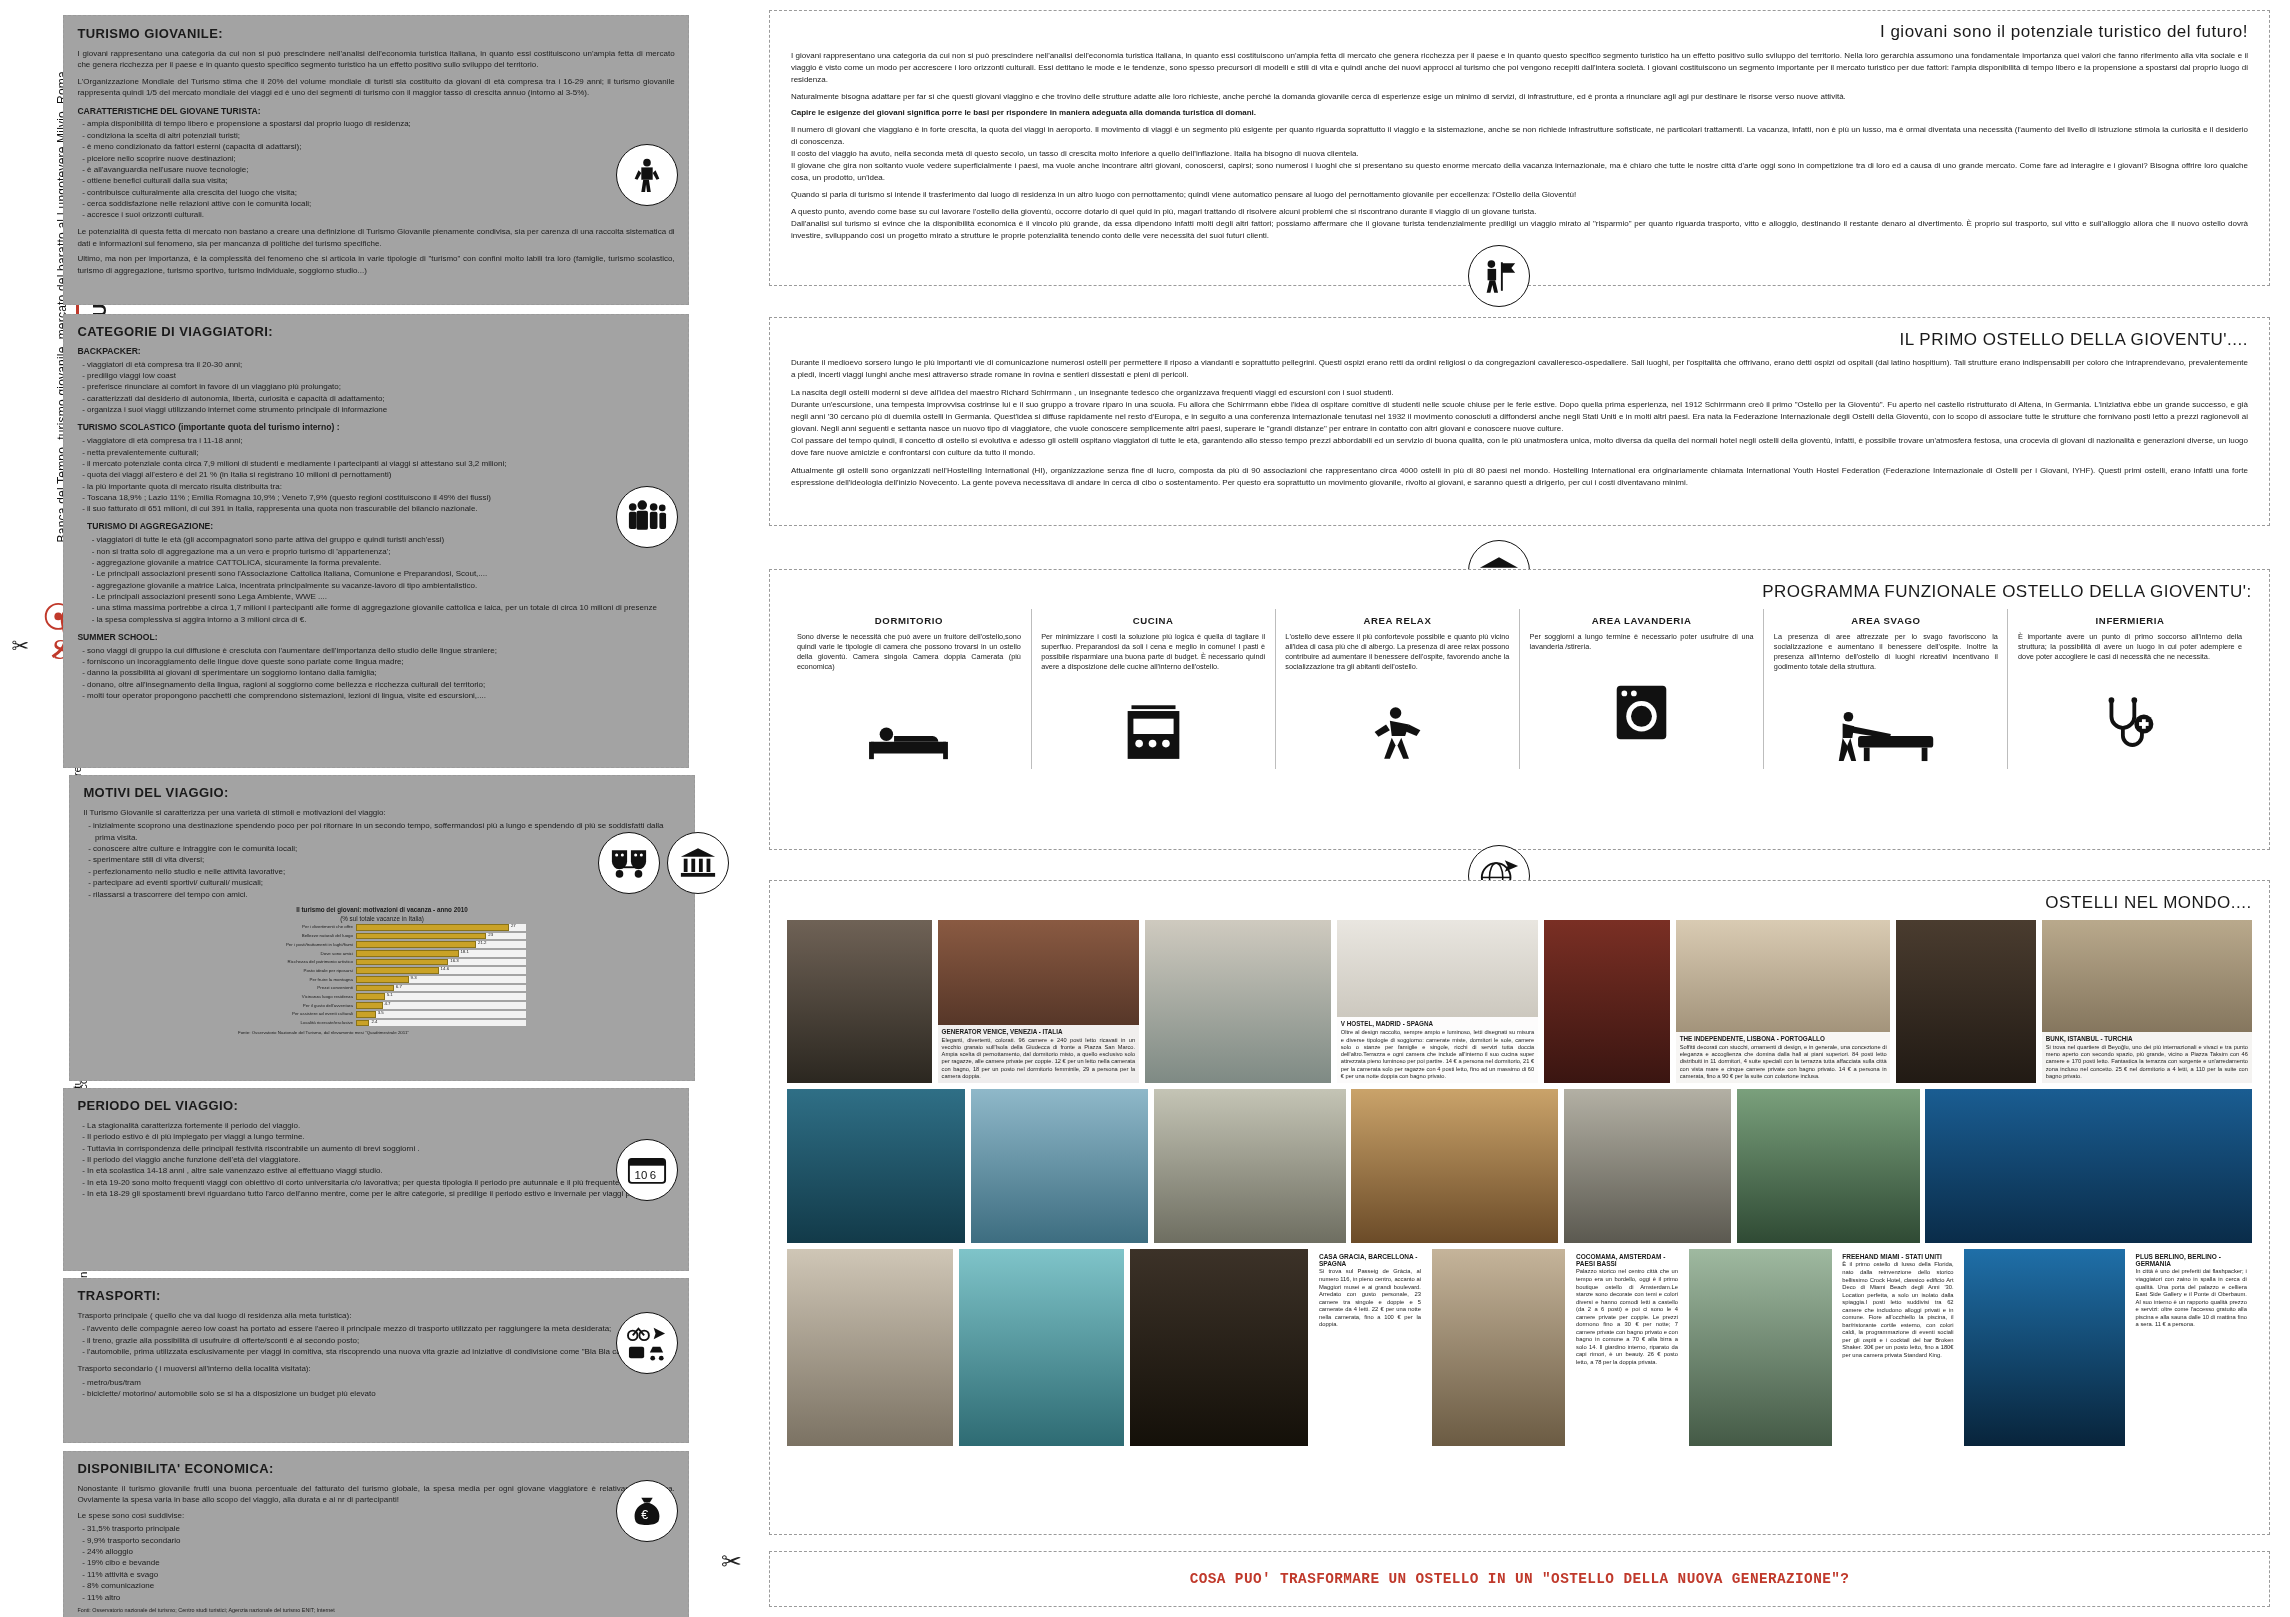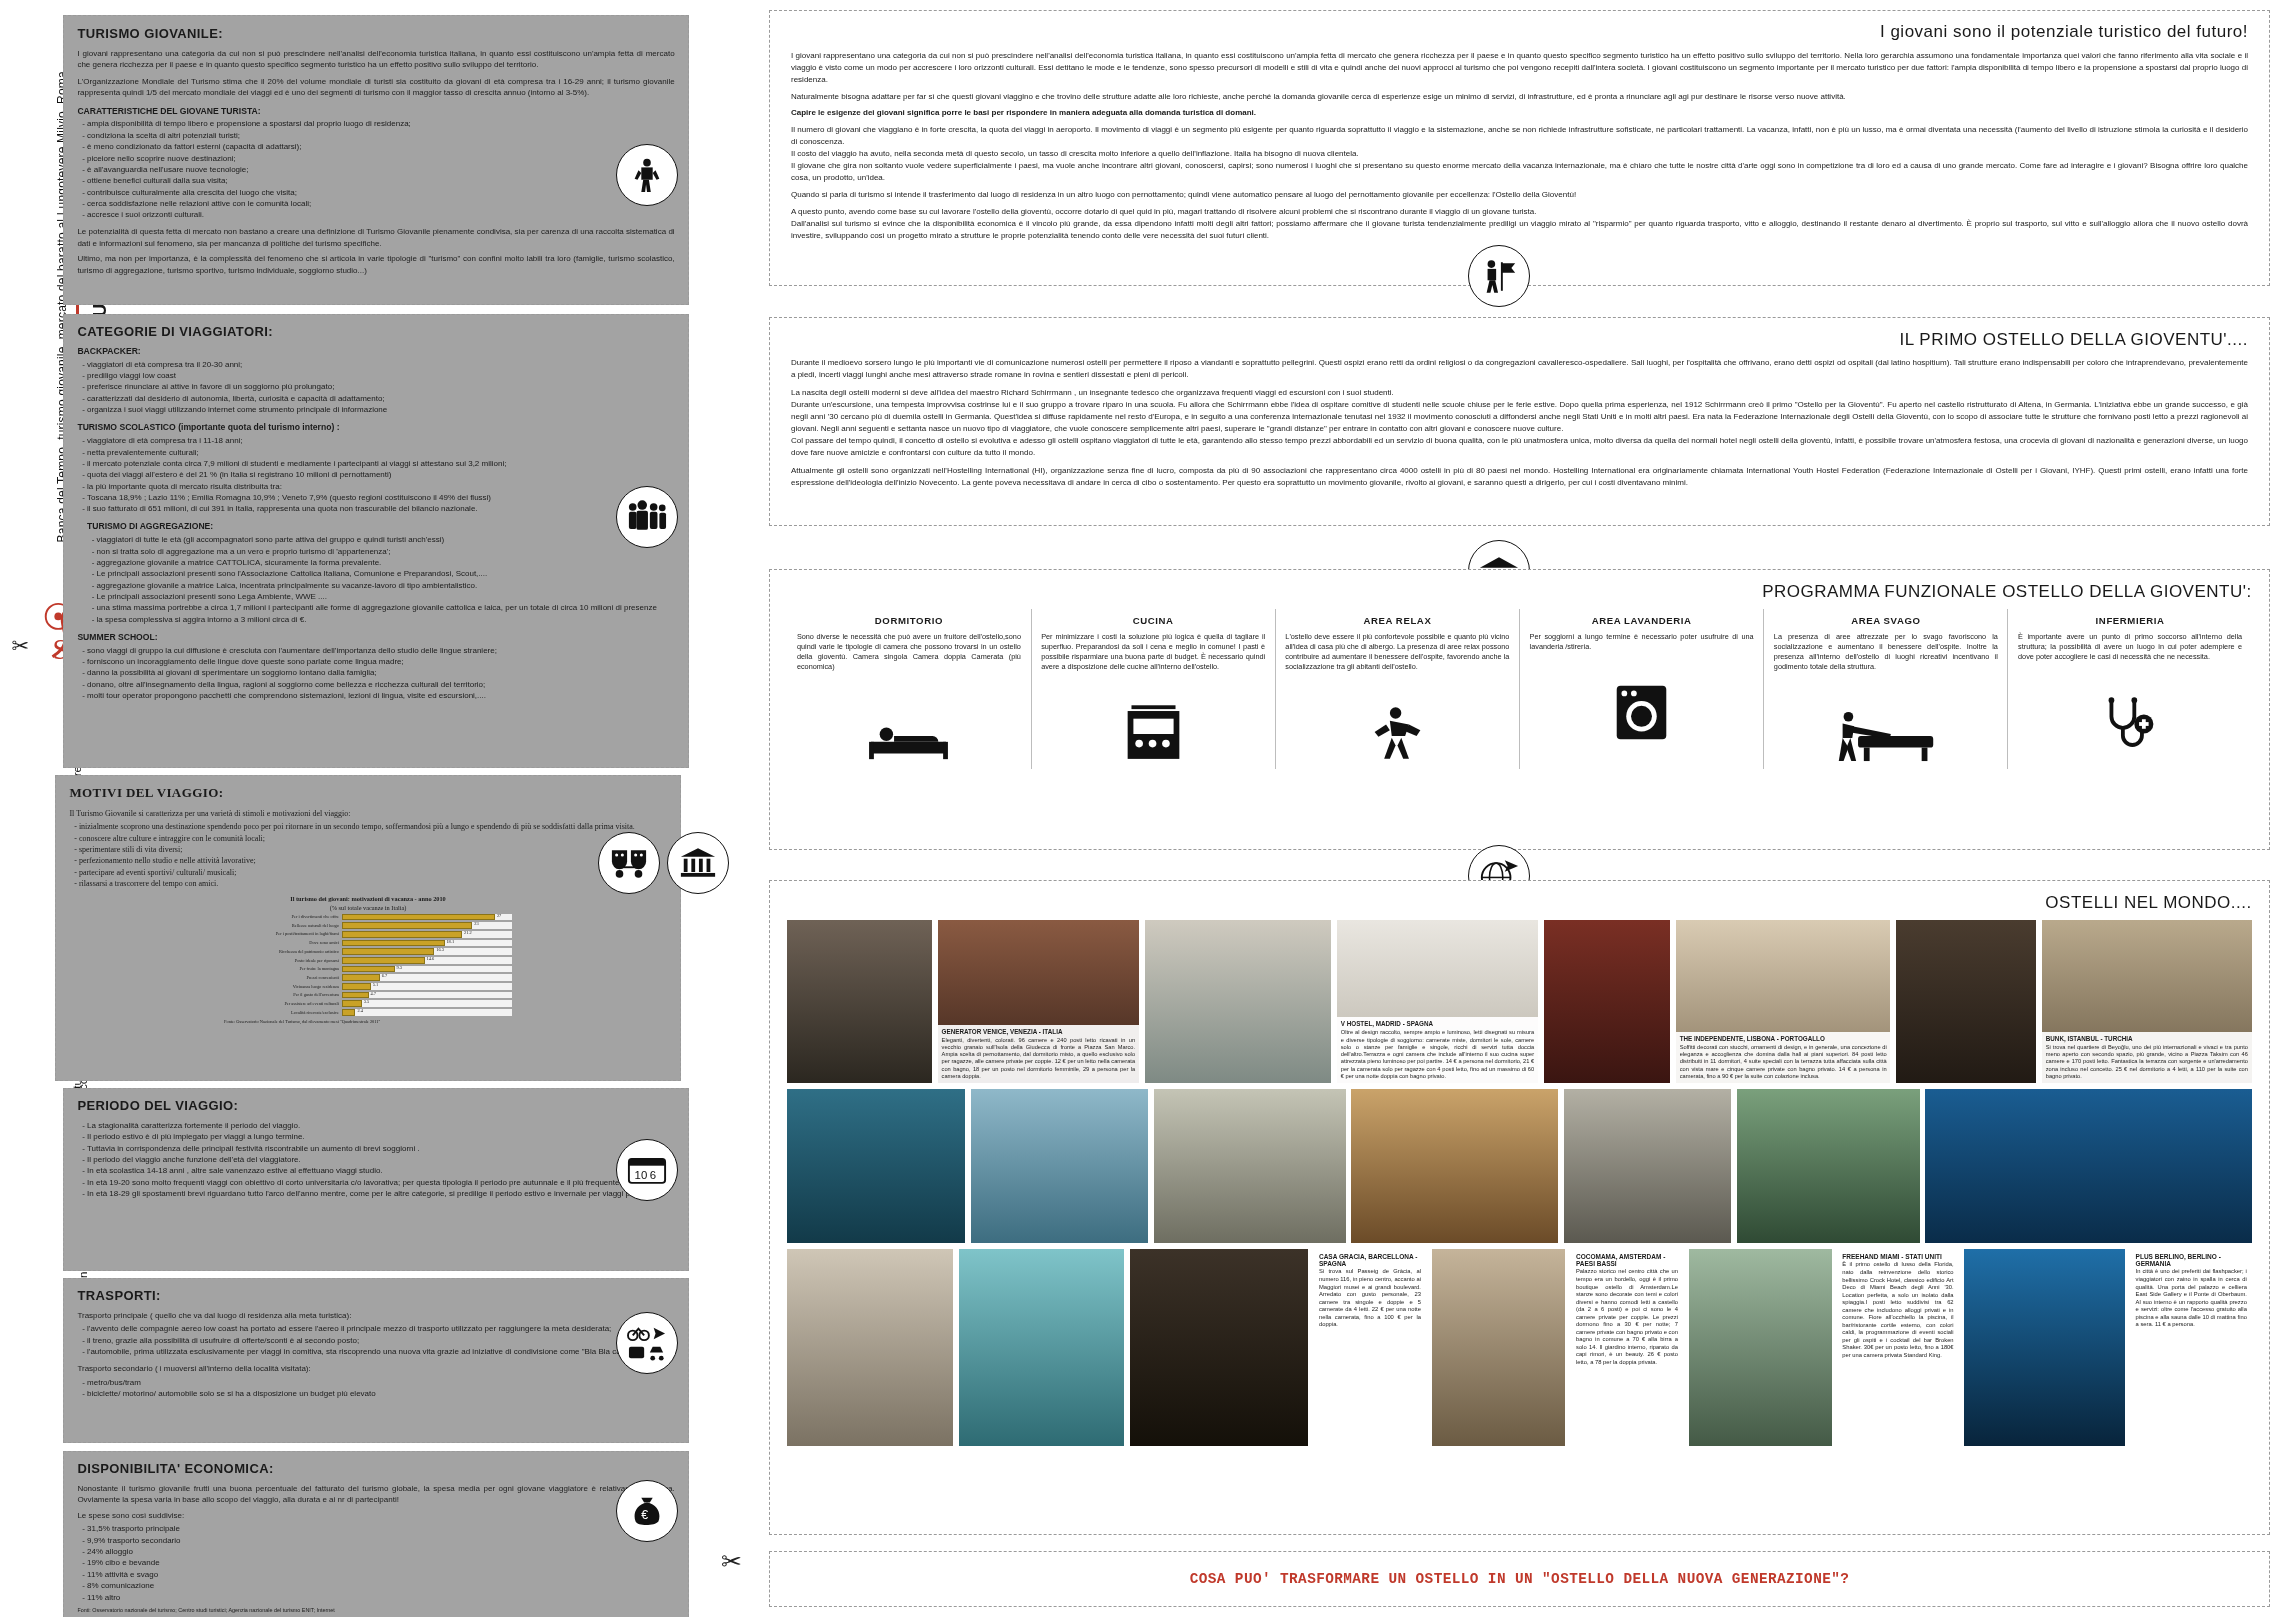--- a/index.html
+++ b/index.html
@@ -116,21 +116,21 @@
         </svg>
     </div>
 
     <div class="panel" style="left:38px;top:304px;width:624px;height:452px;">
       <div class="inner">
         <h3 class="sec">CATEGORIE DI VIAGGIATORI:</h3>
         <div class="sub">BACKPACKER:</div>
         <ul class="d">
           <li>viaggiatori di età compresa tra il 20-30 anni;</li>
           <li>prediligo viaggi low coast</li>
-          <li>preferisce rinunciare ai attive in favore di un soggiorno più prolungato;</li>
+          <li>preferisce rinunciare ai comfort in favore di un viaggiano più prolungato;</li>
           <li>caratterizzati dal desiderio di autonomia, libertà, curiosità e capacità di adattamento;</li>
           <li>organizza i suoi viaggi utilizzando internet come strumento principale di informazione</li>
         </ul>
         <div class="sub">TURISMO SCOLASTICO (importante quota del turismo interno) :</div>
         <ul class="d">
           <li>viaggiatore di età compresa tra i 11-18 anni;</li>
           <li>netta prevalentemente culturali;</li>
           <li>il mercato potenziale conta circa 7,9 milioni di studenti e mediamente i partecipanti ai viaggi si attestano sui 3,2 milioni;</li>
           <li>quota dei viaggi all'estero è del 21 % (in Italia  si registrano 10 milioni di pernottamenti)</li>
           <li>la più importante quota di mercato risulta distribuita tra:</li>
@@ -166,21 +166,21 @@
           <circle cx="16" cy="6" r="5"></circle>
             <rect x="10" y="12" width="12" height="20" rx="2"></rect>
           <circle cx="28" cy="8" r="4"></circle>
             <rect x="24" y="13" width="8" height="18" rx="2"></rect>
           <circle cx="37" cy="9" r="3.5"></circle>
             <rect x="34" y="14" width="7" height="17" rx="2"></rect>
         </g>
       </svg>
     </div>
 
-    <div class="panel" style="left:30px;top:765px;width:624px;height:304px;font-family:Liberation Serif, serif;">
+    <div class="panel" style="left:44px;top:765px;width:624px;height:304px;">
       <div class="inner">
         <h3 class="sec">MOTIVI DEL VIAGGIO:</h3>
         <div class="txt">Il Turismo Giovanile si caratterizza per una varietà di stimoli e motivazioni del viaggio:</div>
         <ul class="d">
           <li>inizialmente scoprono una destinazione spendendo poco per poi ritornare in un secondo tempo, soffermandosi più a lungo e spendendo di più se soddisfatti dalla prima visita.</li>
           <li>conoscere altre culture e intraggire con le comunità locali;</li>
           <li>sperimentare stili di vita diversi;</li>
           <li>perfezionamento nello studio e nelle attività lavorative;</li>
           <li>partecipare ad eventi sportivi/ culturali/ musicali;</li>
           <li>rilassarsi a trascorrere del tempo con amici.</li>

